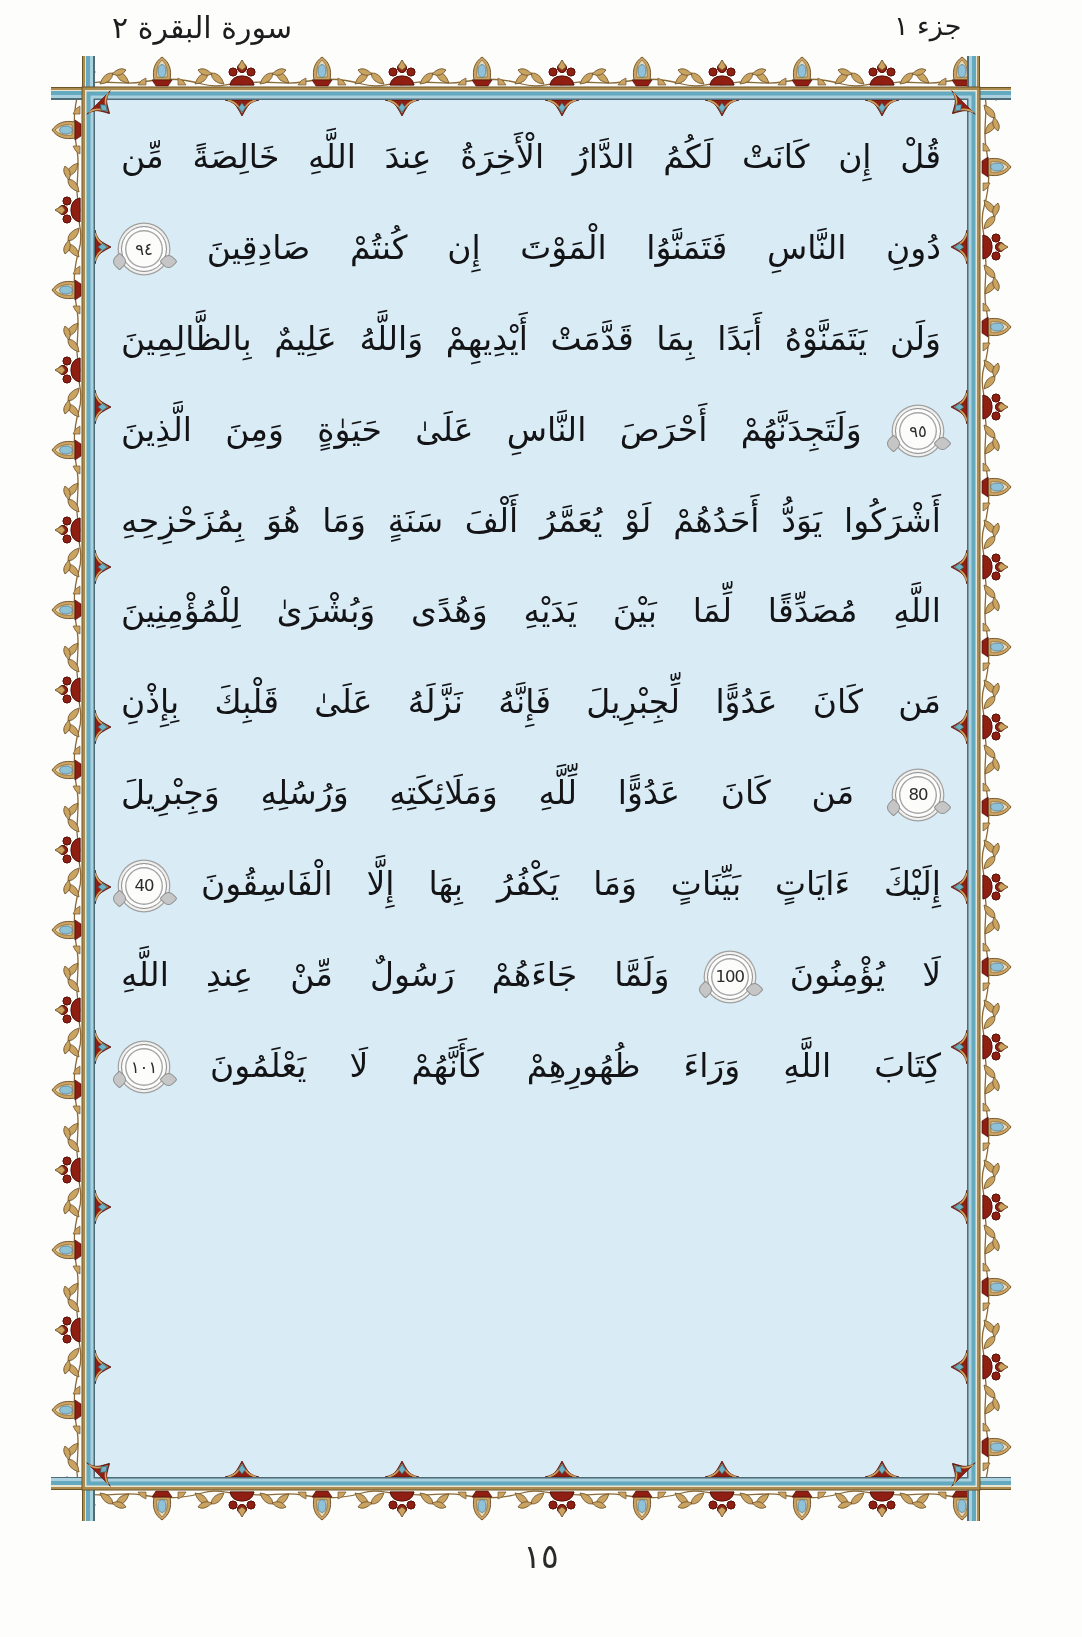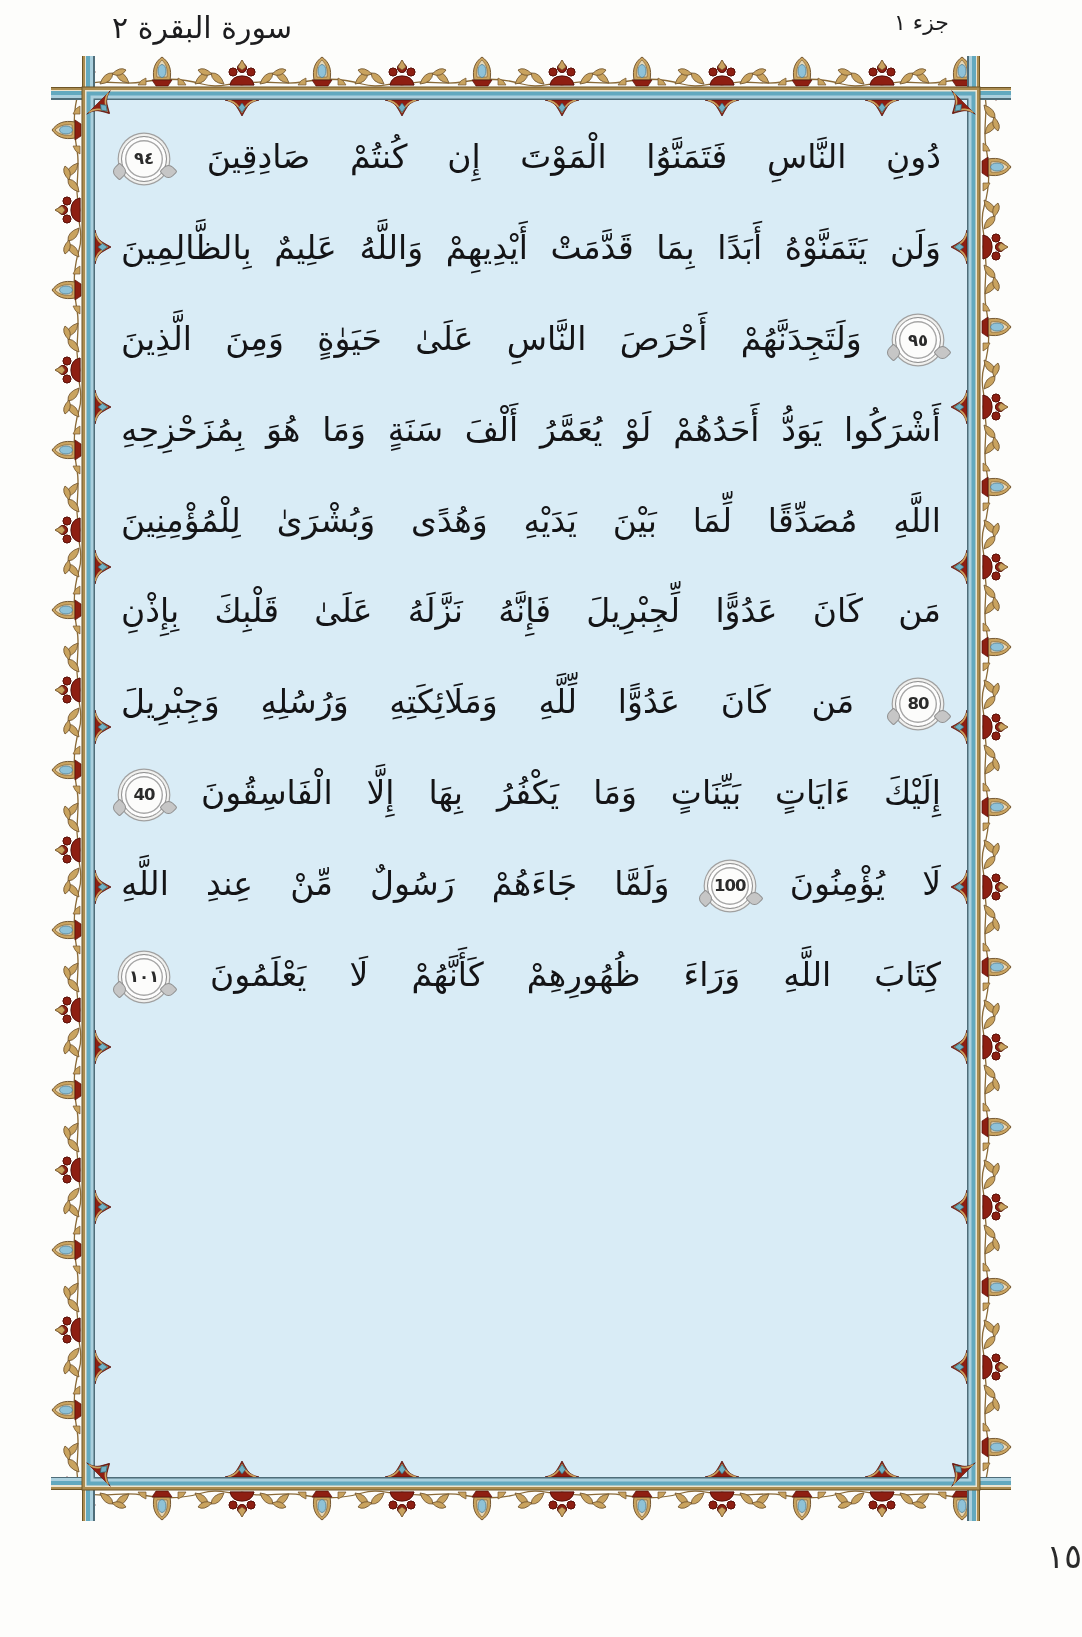--- a/index.html
+++ b/index.html
@@ -4,21 +4,21 @@
 <style>
   html,body{margin:0;padding:0;background:#e9e9e9;}
   .canvas{
     position:relative;width:1082px;height:1637px;margin:0 auto;
     background:#fdfdfb;overflow:hidden;
     font-family:"DejaVu Sans",sans-serif;
   }
   
   .hdr{position:absolute;top:10px;color:#1d1d1f;direction:rtl;white-space:nowrap;}
   .hdr-left{left:112px;font-size:30px;}
-  .hdr-right{left:894px;font-size:22px;}
+  .hdr-right{left:894px;font-size:27px;}
   
   .text-area{
     position:absolute;left:95px;top:100px;width:872px;height:1377px;
     background:var(--bg-blue,#d9ecf6);
     box-shadow:
       0 0 0 1.5px #4f6d79,
       0 0 0 4.5px #abd0de,
       0 0 0 8.5px #63a9bf,
       0 0 0 10px  #ede4cf,
       0 0 0 12.5px #ab8c50,
@@ -31,21 +31,21 @@
     font-size:33px;color:#141416;white-space:nowrap;
   }
   .qtext{letter-spacing:0;}
   
   .marker{
     position:relative;display:inline-flex;align-items:center;justify-content:center;
     width:46px;height:46px;border-radius:50%;box-sizing:border-box;
     background:#fcfcfb;border:1.6px solid #8f8f8f;
     box-shadow:inset 0 0 0 3px #fdfdfd, inset 0 0 0 4.4px #a6a6a6,
                0 0 0 2.2px #f0f0ee, 0 0 0 3.4px #a0a0a0;
-    font-size:16.5px;font-weight:700;color:#2b2b2b;
+    font-size:16.5px;font-weight:400;color:#2b2b2b;
     vertical-align:middle;line-height:normal;letter-spacing:-1px;
   }
   .marker::before{content:"";position:absolute;width:11px;height:11px;left:-9px;bottom:3px;
     background:#c6c6c6;border:1px solid #8f8f8f;transform:rotate(45deg);
     border-radius:2px 50% 2px 50%;}
   .marker::after{content:"";position:absolute;width:11px;height:11px;right:-9px;bottom:3px;
     background:#c6c6c6;border:1px solid #8f8f8f;transform:rotate(45deg);
     border-radius:50% 2px 50% 2px;}
   
   .strip{position:absolute;overflow:hidden;}
@@ -63,21 +63,21 @@
      #abd0de 8.5px 11.5px,#4f6d79 11.5px 13px);}
   .ext-v{width:13px;height:31px;background:linear-gradient(to right,
      #6e5526 0 1px,#ab8c50 1px 3px,#ede4cf 3px 4.5px,#63a9bf 4.5px 8.5px,
      #abd0de 8.5px 11.5px,#4f6d79 11.5px 13px);}
   .ext-v.flip{background:linear-gradient(to left,
      #6e5526 0 1px,#ab8c50 1px 3px,#ede4cf 3px 4.5px,#63a9bf 4.5px 8.5px,
      #abd0de 8.5px 11.5px,#4f6d79 11.5px 13px);}
   
   .cusp{position:absolute;width:34px;height:16px;}
   
-  .page-number{position:absolute;left:0;right:0;top:1537px;text-align:right;
+  .page-number{position:absolute;left:0;right:0;top:1537px;text-align:center;
     font-size:33px;color:#2a2a2a;}
 </style>
 </head>
 <body>
 
 <div class="canvas">
 
   <svg width="0" height="0" style="position:absolute" aria-hidden="true">
     <defs>
       <symbol id="tile" viewBox="0 0 160 31" overflow="visible">
@@ -167,20 +167,21 @@
   <div class="ext ext-h" style="left:980px;top:87px"></div>
   <div class="ext ext-h flip" style="left:51px;top:1477px"></div>
   <div class="ext ext-h flip" style="left:980px;top:1477px"></div>
   <div class="ext ext-v" style="left:82px;top:56px"></div>
   <div class="ext ext-v flip" style="left:967px;top:56px"></div>
   <div class="ext ext-v" style="left:82px;top:1490px"></div>
   <div class="ext ext-v flip" style="left:967px;top:1490px"></div>
 
   <div class="text-area">
     <div class="lines">
+        <div class="quran-line"><span class="qtext">قُلْ إِن كَانَتْ لَكُمُ الدَّارُ الْأَخِرَةُ عِندَ اللَّهِ خَالِصَةً مِّن</span> </div>
         <div class="quran-line"><span class="qtext">دُونِ النَّاسِ فَتَمَنَّوُا الْمَوْتَ إِن كُنتُمْ صَادِقِينَ</span> <span class="marker">٩٤</span> </div>
         <div class="quran-line"><span class="qtext">وَلَن يَتَمَنَّوْهُ أَبَدًا بِمَا قَدَّمَتْ أَيْدِيهِمْ وَاللَّهُ عَلِيمٌ بِالظَّالِمِينَ</span> </div>
         <div class="quran-line"><span class="marker">٩٥</span> <span class="qtext">وَلَتَجِدَنَّهُمْ أَحْرَصَ النَّاسِ عَلَىٰ حَيَوٰةٍ وَمِنَ الَّذِينَ</span> </div>
         <div class="quran-line"><span class="qtext">أَشْرَكُوا يَوَدُّ أَحَدُهُمْ لَوْ يُعَمَّرُ أَلْفَ سَنَةٍ وَمَا هُوَ بِمُزَحْزِحِهِ</span> </div>
         <div class="quran-line"><span class="qtext">اللَّهِ مُصَدِّقًا لِّمَا بَيْنَ يَدَيْهِ وَهُدًى وَبُشْرَىٰ لِلْمُؤْمِنِينَ</span> </div>
         <div class="quran-line"><span class="qtext">مَن كَانَ عَدُوًّا لِّجِبْرِيلَ فَإِنَّهُ نَزَّلَهُ عَلَىٰ قَلْبِكَ بِإِذْنِ</span> </div>
         <div class="quran-line"><span class="marker">80</span> <span class="qtext">مَن كَانَ عَدُوًّا لِّلَّهِ وَمَلَائِكَتِهِ وَرُسُلِهِ وَجِبْرِيلَ</span> </div>
         <div class="quran-line"><span class="qtext">إِلَيْكَ ءَايَاتٍ بَيِّنَاتٍ وَمَا يَكْفُرُ بِهَا إِلَّا الْفَاسِقُونَ</span> <span class="marker">40</span> </div>
         <div class="quran-line"><span class="qtext">لَا يُؤْمِنُونَ</span> <span class="marker">100</span> <span class="qtext">وَلَمَّا جَاءَهُمْ رَسُولٌ مِّنْ عِندِ اللَّهِ</span> </div>
         <div class="quran-line"><span class="qtext">كِتَابَ اللَّهِ وَرَاءَ ظُهُورِهِمْ كَأَنَّهُمْ لَا يَعْلَمُونَ</span> <span class="marker">١٠١</span> </div>

